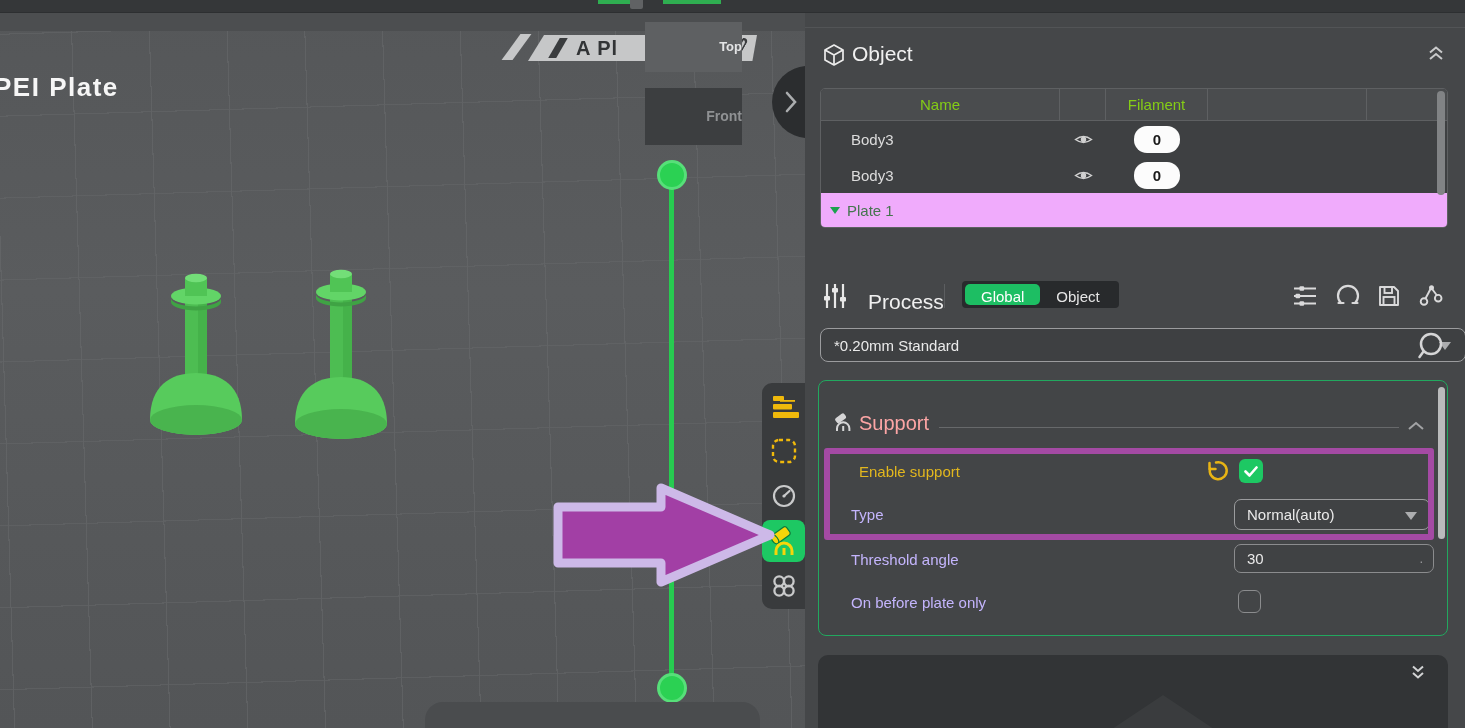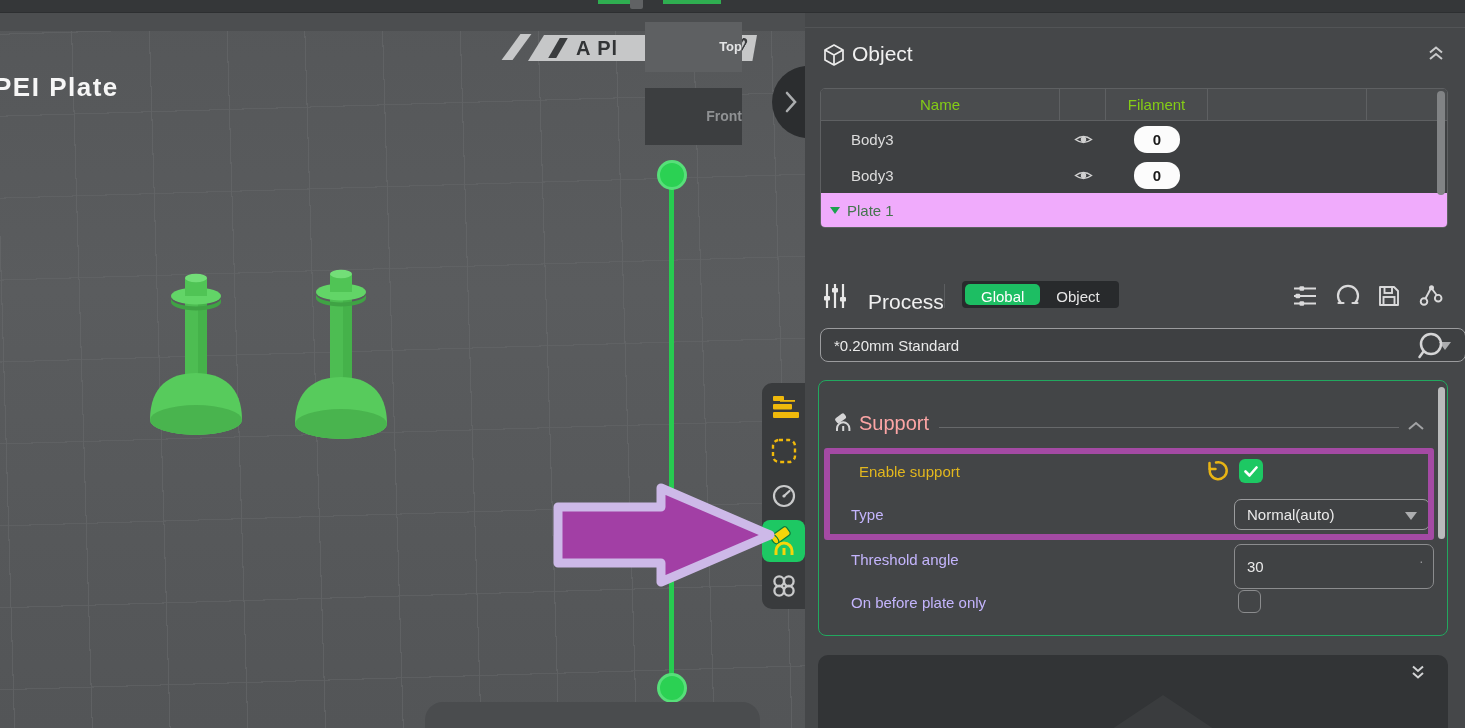--- a/index.html
+++ b/index.html
@@ -385,21 +385,21 @@
     </svg>
   </div>
 
   <div class="abs set-label" style="left:32px; top:125px;">Type</div>
   <div class="abs control" style="left:415px; top:118px; width:196px; height:31px; padding-left:12px;">
     <span>Normal(auto)</span>
     <div class="dd-tri abs" style="right:12px; top:12px;"></div>
   </div>
 
   <div class="abs set-label" style="left:32px; top:170px;">Threshold angle</div>
-  <div class="abs control" style="left:415px; top:163px; width:200px; height:45px; border-color:#8b8c8e; padding-left:12px;">
+  <div class="abs control" style="left:415px; top:163px; width:200px; height:29px; border-color:#8b8c8e; padding-left:12px;">
     <span>30</span>
     <span class="abs" style="right:10px; top:6px; color:#9a9b9d; font-size:13px;">.</span>
   </div>
 
   <div class="abs set-label" style="left:32px; top:213px;">On before plate only</div>
   <div class="abs checkbox-off" style="left:419px; top:209px;"></div>
 
   <div id="settings-scroll" class="abs"></div>
 </div>
 

